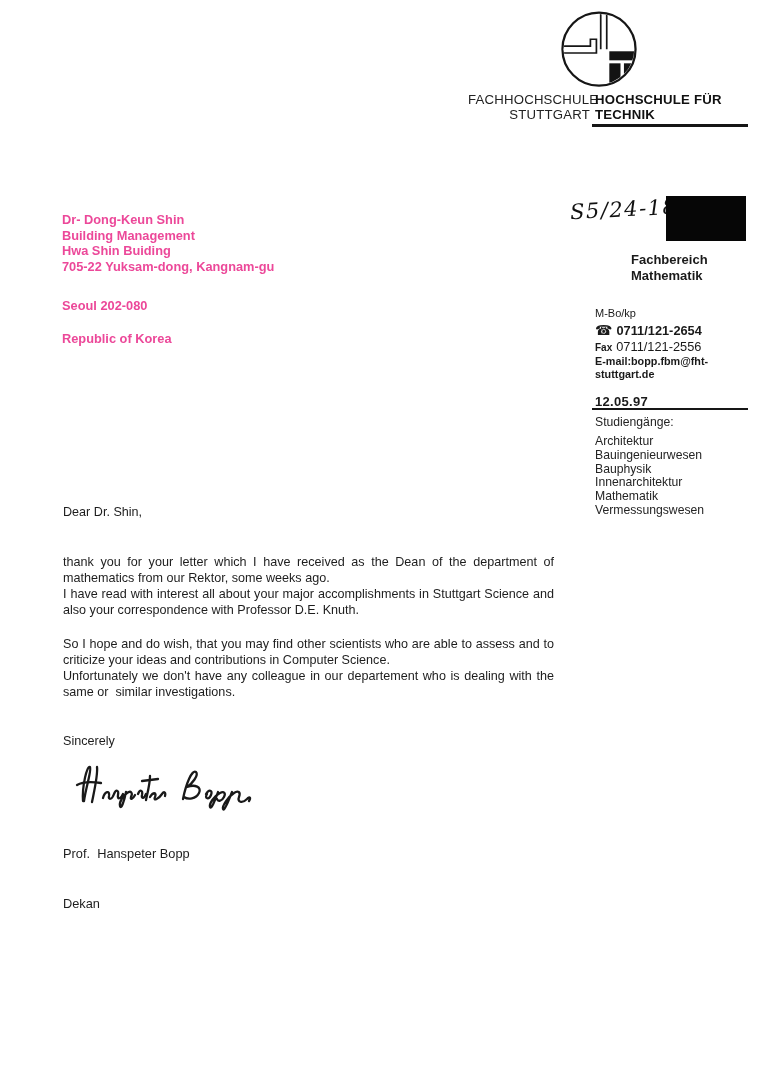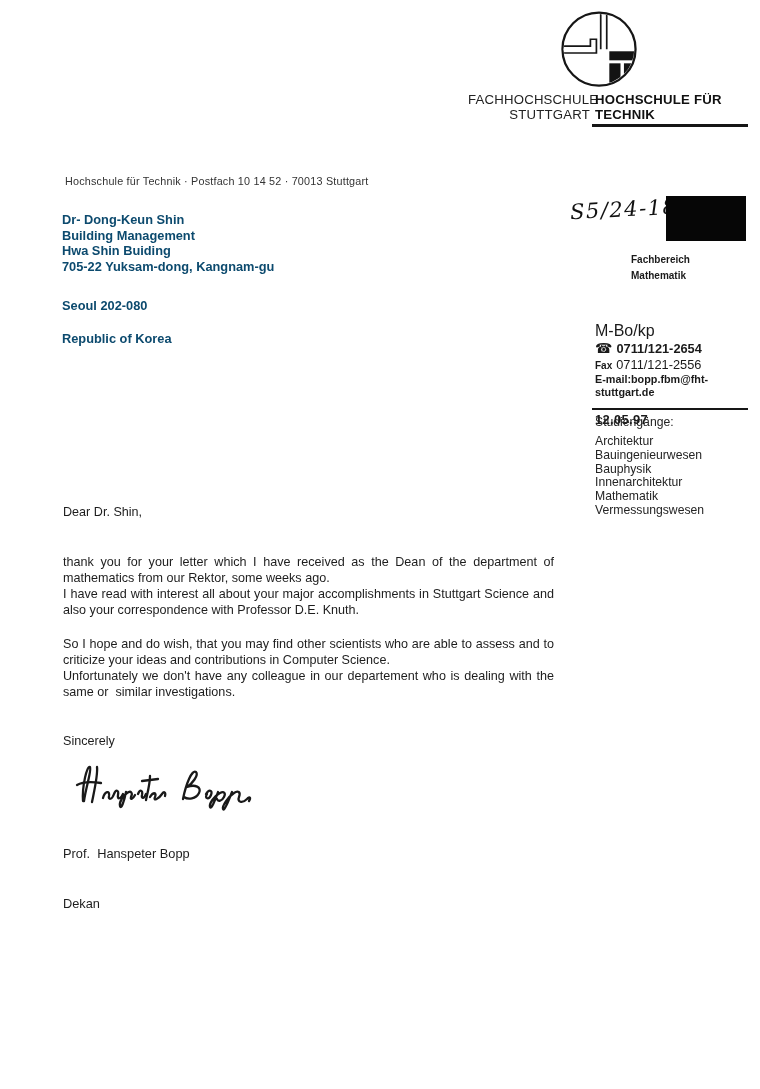--- a/index.html
+++ b/index.html
@@ -13,31 +13,31 @@
   .org{position:absolute;left:468px;top:92px;width:285px;display:flex;
        font-size:13.2px;line-height:15px;letter-spacing:.2px;color:#222;}
   .org-plain{width:122px;text-align:right;}
   .org-bold{padding-left:5px;font-weight:bold;color:#111;}
   .rule{position:absolute;left:592px;width:156px;background:#161616;}
   .rule-top{top:124px;height:2.5px;}
   .rule-mid{top:408px;height:2px;}
   .addr{position:absolute;left:595px;top:131px;font-size:12px;line-height:15.5px;color:#242424;}
   
   .sender{position:absolute;left:65px;top:175px;font-size:10.8px;color:#333;letter-spacing:.2px;}
-  .recipient{position:absolute;left:62px;top:212px;font-size:12.8px;line-height:15.5px;font-weight:bold;color:#0c4a6e;}
+  .recipient{position:absolute;left:62px;top:212px;font-size:12.8px;line-height:15.5px;font-weight:bold;color:#ec4899;}
   .recipient .city{margin-top:24px;}
   .recipient .country{margin-top:17px;}
   
   .hand-ref{position:absolute;left:570px;top:197px;font-family:"DejaVu Serif",serif;
             font-style:italic;font-size:21px;color:#111;letter-spacing:1.5px;transform:rotate(-3deg);}
   .redaction{position:absolute;left:666px;top:196px;width:80px;height:45px;background:#060606;}
   
   .dept{position:absolute;left:595px;top:252px;width:160px;color:#1a1a1a;}
-  .dept .b{font-weight:bold;font-size:10px;line-height:16px;padding-left:36px;}
-  .dept .ref{margin-top:39px;font-size:16px;line-height:16px;}
+  .dept .b{font-weight:bold;font-size:13px;line-height:16px;padding-left:36px;}
+  .dept .ref{margin-top:21px;font-size:11px;line-height:16px;}
   .dept .phone-line{font-size:12.8px;line-height:16px;margin-top:1px;font-weight:bold;}
   .dept .ph-ic{font-family:"DejaVu Sans",sans-serif;font-size:14px;margin-right:4px;}
   .dept .fax-line{font-size:12.8px;line-height:15px;}
   .dept .fax-lbl{font-weight:bold;font-size:10px;margin-right:4px;}
   .dept .email{font-weight:bold;font-size:10.8px;line-height:13px;}
   .dept .email:first-of-type{margin-top:2px;}
   .dept .date{margin-top:13px;font-size:13px;font-weight:bold;letter-spacing:.3px;}
   
   .programs{position:absolute;left:595px;top:415px;font-size:12.2px;color:#242424;}
   .prog-head{line-height:15px;margin-bottom:5px;}
@@ -83,21 +83,20 @@
     </div>
     <div class="org-bold">
       <div>HOCHSCHULE FÜR</div>
       <div>TECHNIK</div>
     </div>
   </div>
 
   <div class="rule rule-top"></div>
 
 
-  <div class="sender">Hochschule für Technik · Postfach 10 14 52 · 70013 Stuttgart</div>
 
   <div class="recipient">
     <div>Dr- Dong-Keun Shin</div>
     <div>Building Management</div>
     <div>Hwa Shin Buiding</div>
     <div>705-22 Yuksam-dong, Kangnam-gu</div>
     <div class="city">Seoul 202-080</div>
     <div class="country">Republic of Korea</div>
   </div>
 

